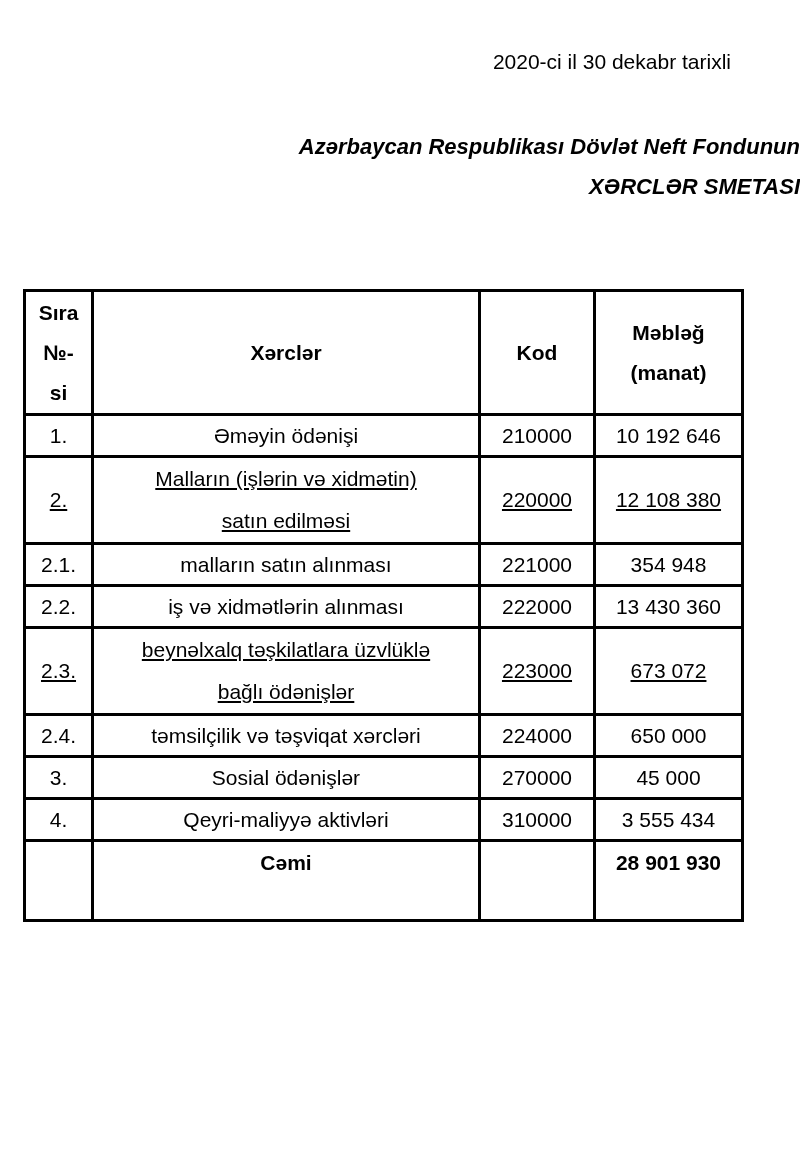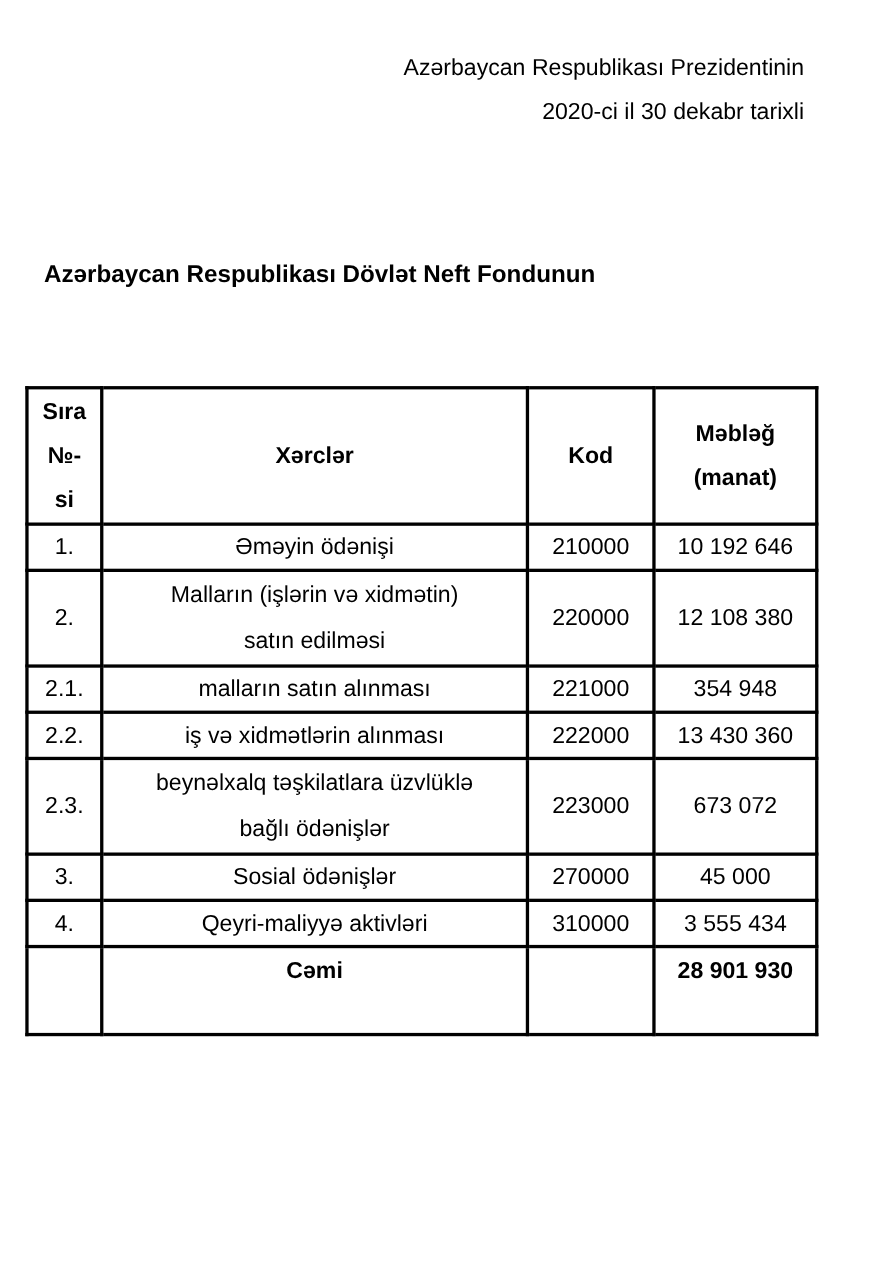--- a/index.html
+++ b/index.html
@@ -20,27 +20,28 @@
   .approval {
     padding-top: 42px;
     padding-right: 69px;
     text-align: right;
     font-size: 21px;
     line-height: 40px;
     font-weight: 400;
   }
   
   .doc-title {
-    margin-top: 107px;
+    margin-top: 45px;
     margin-left: 40px;
     width: 760px;
-    text-align: left;
+    text-align: right;
     font-size: 22px;
     line-height: 40px;
     font-weight: bold;
+    font-style: italic;
   }
   
   table.expense {
     border-collapse: collapse;
     table-layout: fixed;
     margin-left: 23px;
     margin-top: 82px;
     width: 718px;
   }
   table.expense col.w-no   { width: 68px; }
@@ -54,21 +55,21 @@
     text-align: center;
     vertical-align: middle;
     font-size: 21px;
   }
   table.expense th {
     font-weight: bold;
     height: 121px;
   }
   th.h-no div, th.h-amt div { line-height: 40px; }
   tr.r-single td { height: 39px; }
-  tr.r-double td { height: 82px; }
+  tr.r-double td { height: 82px; text-decoration: underline; }
   tr.r-double .c-desc div { line-height: 42px; }
   td.c-no {
     text-align: left;
     padding-left: 7px;
   }
   td.vb {
     vertical-align: bottom;
     line-height: 42px;
   }
   tr.r-total td {
@@ -78,26 +79,26 @@
     font-weight: bold;
     margin-left: 25px;
   }
 </style>
 </head>
 <body>
 
 <div class="page">
 
   <div class="approval">
-    <div>Azərbaycan Respublikası Prezidentinin</div>
     <div>2020-ci il 30 dekabr tarixli</div>
   </div>
 
   <div class="doc-title">
     <div>Azərbaycan Respublikası Dövlət Neft Fondunun</div>
+    <div>XƏRCLƏR SMETASI</div>
   </div>
 
   <table class="expense">
     <colgroup>
       <col class="w-no">
         <col class="w-desc">
         <col class="w-kod">
         <col class="w-amt">
     </colgroup>
     <thead>
@@ -146,20 +147,26 @@
       <tr class="r-double">
         <td class="c-no">2.3.</td>
         <td class="c-desc">
           <div>beynəlxalq təşkilatlara  üzvlüklə</div>
           <div>bağlı ödənişlər</div>
         </td>
         <td class="c-kod vb">223000</td>
         <td class="c-amt vb">673 072</td>
       </tr>
       <tr class="r-single">
+        <td class="c-no">2.4.</td>
+        <td class="c-desc">təmsilçilik və təşviqat xərcləri</td>
+        <td class="c-kod">224000</td>
+        <td class="c-amt">650 000</td>
+      </tr>
+      <tr class="r-single">
         <td class="c-no">3.</td>
         <td class="c-desc">Sosial ödənişlər</td>
         <td class="c-kod">270000</td>
         <td class="c-amt">45 000</td>
       </tr>
       <tr class="r-single">
         <td class="c-no">4.</td>
         <td class="c-desc">Qeyri-maliyyə aktivləri</td>
         <td class="c-kod">310000</td>
         <td class="c-amt">3 555 434</td>

